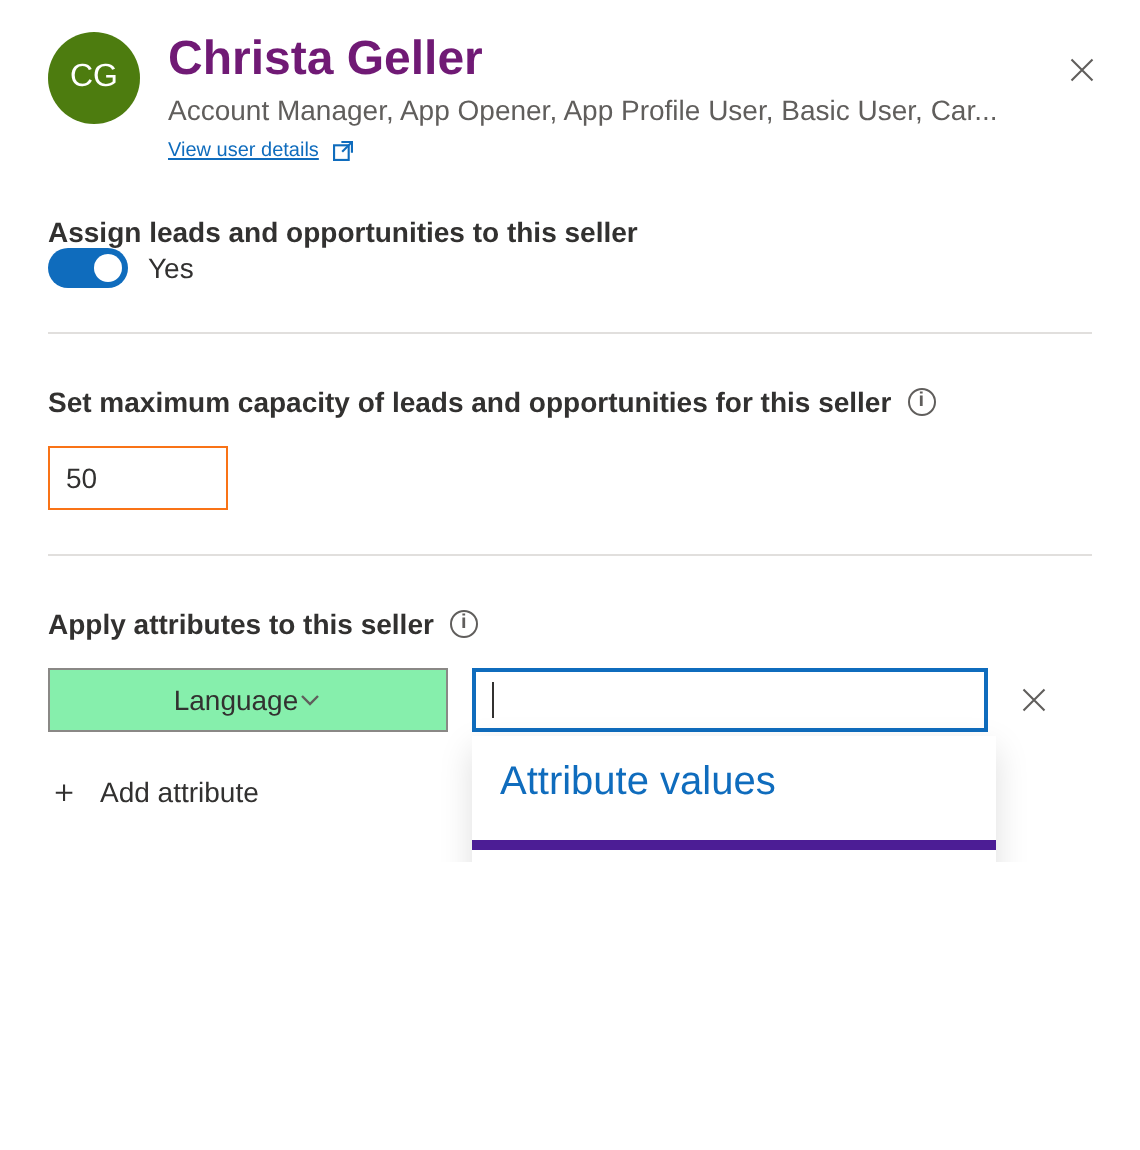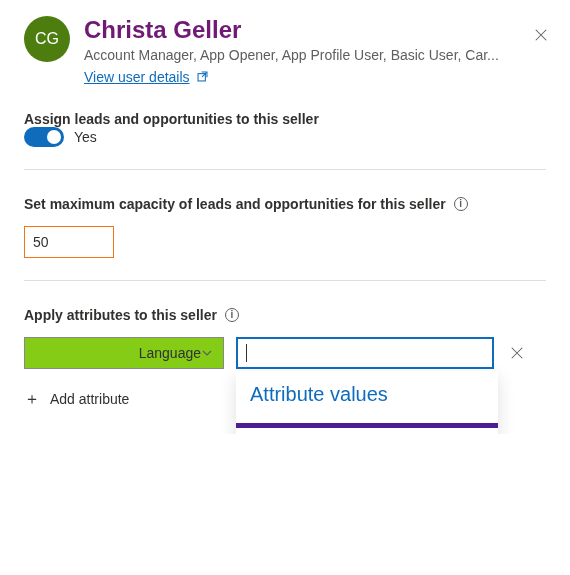--- a/index.html
+++ b/index.html
@@ -14,21 +14,21 @@
   .header { display: flex; align-items: flex-start; gap: 14px; position: relative; }
   .avatar {
     width: 46px; height: 46px; border-radius: 50%;
     background: #4d7c0f;
     color: #fff; display: flex; align-items: center; justify-content: center;
     font-size: 16px; font-weight: 400; flex-shrink: 0;
   }
   .user-block { flex: 1; min-width: 0; }
   .user-name { font-size: 24px; font-weight: 600; color: #701a75; line-height: 1.2; }
   .user-roles { font-size: 14px; color: #605e5c; white-space: nowrap; overflow: hidden; text-overflow: ellipsis; margin-top: 2px; padding-right: 24px; }
-  .user-link { color: #0f6cbd; font-size: 14px; text-decoration: underline; display: inline-flex; align-items: center; gap: 6px; margin-top: 6px; cursor: pointer; justify-content: space-between; }
+  .user-link { color: #0f6cbd; font-size: 10px; text-decoration: underline; display: inline-flex; align-items: center; gap: 6px; margin-top: 6px; cursor: pointer; justify-content: space-between; }
   .close-btn { position: absolute; right: -6px; top: 8px; background: none; border: none; cursor: pointer; color: #605e5c; padding: 4px; }
   .close-btn svg, .row-remove svg { width: 14px; height: 14px; }
   .section-label { font-size: 14px; font-weight: 600; color: #323130; margin-top: 26px; display: flex; align-items: center; gap: 8px; }
   .toggle-row { display: flex; align-items: center; gap: 10px; margin-top: 0; }
   .toggle {
     width: 40px; height: 20px; background: #0f6cbd; border-radius: 10px;
     position: relative; cursor: pointer;
   }
   .toggle::after {
     content: ""; position: absolute; right: 3px; top: 3px;
@@ -42,23 +42,23 @@
     font-family: inherit; color: #323130;
   }
   .info-icon {
     width: 14px; height: 14px; border: 1px solid #605e5c; border-radius: 50%;
     display: inline-flex; align-items: center; justify-content: center;
     font-size: 10px; font-weight: 600; color: #605e5c;
   }
   .attr-row { display: flex; align-items: center; gap: 12px; margin-top: 14px; position: relative; }
   .select-wrap {
     width: 200px; height: 32px; border: 1px solid #8a8886;
-    display: flex; align-items: center; justify-content: flex-end;
+    display: flex; align-items: center; justify-content: center;
     padding: 0 10px; font-size: 14px; color: #323130; cursor: pointer;
-    background: #84cc16;
+    background: #86efac;
   }
   .chevron { width: 12px; height: 12px; }
   .value-input-wrap {
     width: 258px; height: 32px; border: 2px solid #0f6cbd;
     display: flex; align-items: center; padding: 0 8px; position: relative;
     background: #fff;
   }
   .value-input-wrap input {
     border: none; outline: none; width: 100%; font-size: 14px;
     font-family: inherit;

